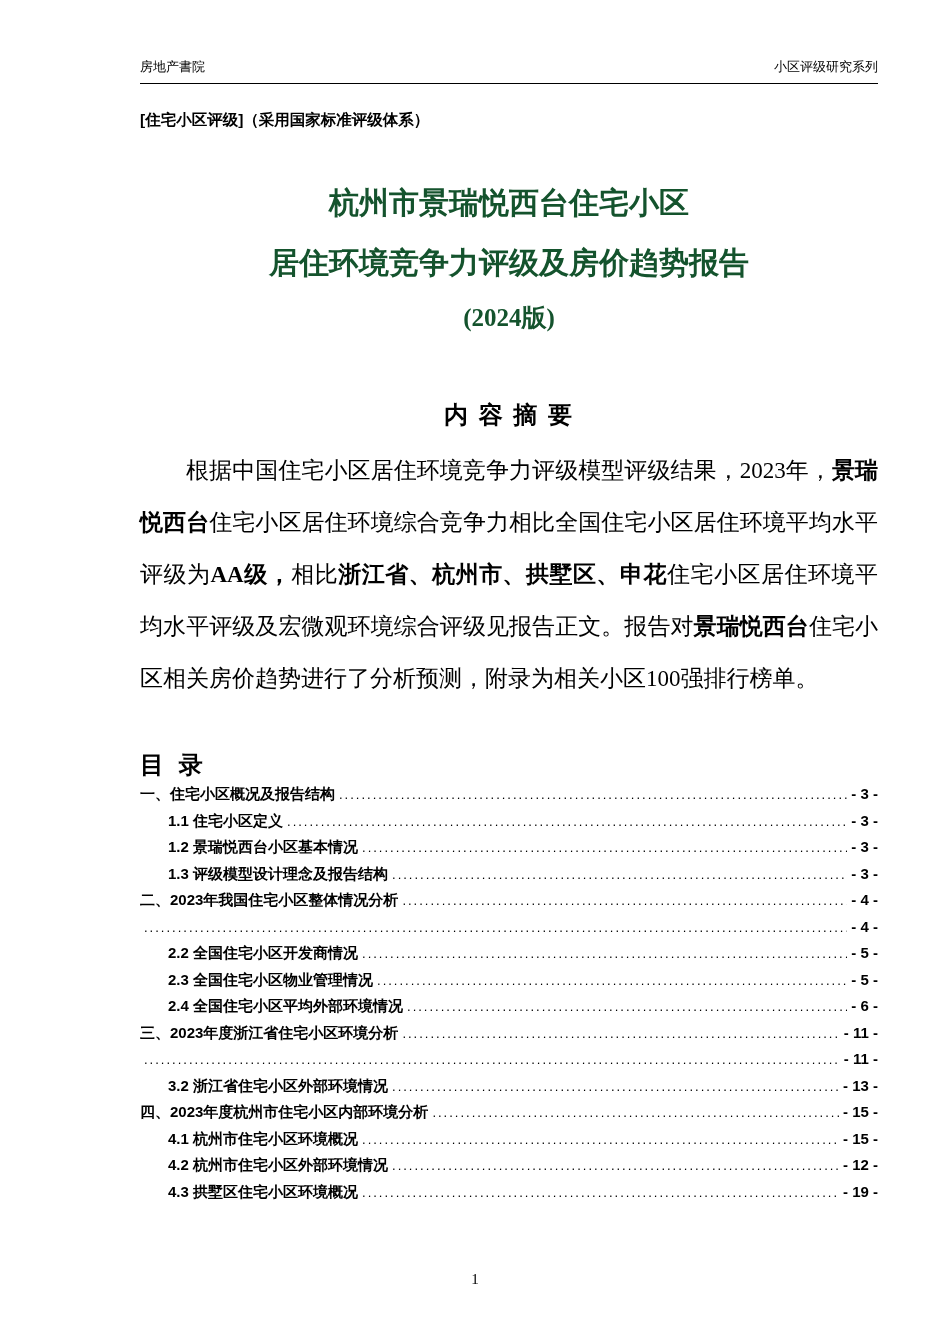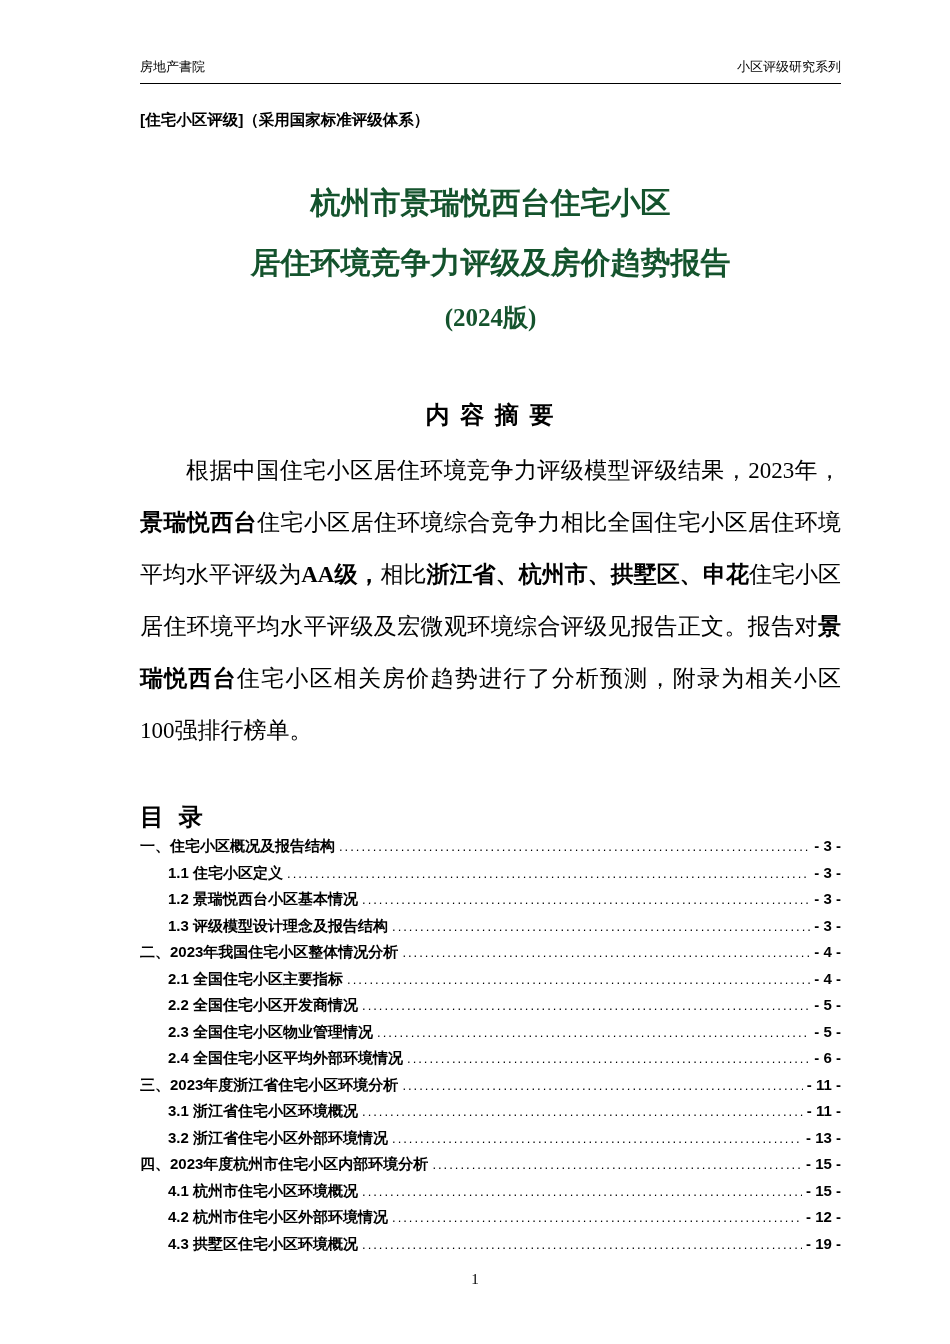--- a/index.html
+++ b/index.html
@@ -7,21 +7,21 @@
     padding: 0;
     background: #ffffff;
   }
   .page {
     position: relative;
     width: 950px;
     height: 1344px;
     margin: 0 auto;
     background: #ffffff;
     box-sizing: border-box;
-    padding: 58px 109px 0 140px;
+    padding: 58px 72px 0 140px;
     font-family: "Liberation Serif", serif;
     color: #000000;
     overflow: hidden;
   }
   
   .header {
     display: flex;
     justify-content: space-between;
     align-items: flex-end;
     font-size: 13px;
@@ -169,21 +169,20 @@
         <span class="toc-label">1.3 评级模型设计理念及报告结构</span>
         <span class="toc-dots">................................................................................................................................................................................................................................................</span>
         <span class="toc-page">- 3 -</span>
       </div>
       <div class="toc-entry">
         <span class="toc-label">二、2023年我国住宅小区整体情况分析</span>
         <span class="toc-dots">................................................................................................................................................................................................................................................</span>
         <span class="toc-page">- 4 -</span>
       </div>
       <div class="toc-entry toc-sub">
-        <span class="toc-label">2.1 全国住宅小区主要指标</span>
         <span class="toc-dots">................................................................................................................................................................................................................................................</span>
         <span class="toc-page">- 4 -</span>
       </div>
       <div class="toc-entry toc-sub">
         <span class="toc-label">2.2 全国住宅小区开发商情况</span>
         <span class="toc-dots">................................................................................................................................................................................................................................................</span>
         <span class="toc-page">- 5 -</span>
       </div>
       <div class="toc-entry toc-sub">
         <span class="toc-label">2.3 全国住宅小区物业管理情况</span>
@@ -194,21 +193,20 @@
         <span class="toc-label">2.4 全国住宅小区平均外部环境情况</span>
         <span class="toc-dots">................................................................................................................................................................................................................................................</span>
         <span class="toc-page">- 6 -</span>
       </div>
       <div class="toc-entry">
         <span class="toc-label">三、2023年度浙江省住宅小区环境分析</span>
         <span class="toc-dots">................................................................................................................................................................................................................................................</span>
         <span class="toc-page">- 11 -</span>
       </div>
       <div class="toc-entry toc-sub">
-        <span class="toc-label">3.1 浙江省住宅小区环境概况</span>
         <span class="toc-dots">................................................................................................................................................................................................................................................</span>
         <span class="toc-page">- 11 -</span>
       </div>
       <div class="toc-entry toc-sub">
         <span class="toc-label">3.2 浙江省住宅小区外部环境情况</span>
         <span class="toc-dots">................................................................................................................................................................................................................................................</span>
         <span class="toc-page">- 13 -</span>
       </div>
       <div class="toc-entry">
         <span class="toc-label">四、2023年度杭州市住宅小区内部环境分析</span>

